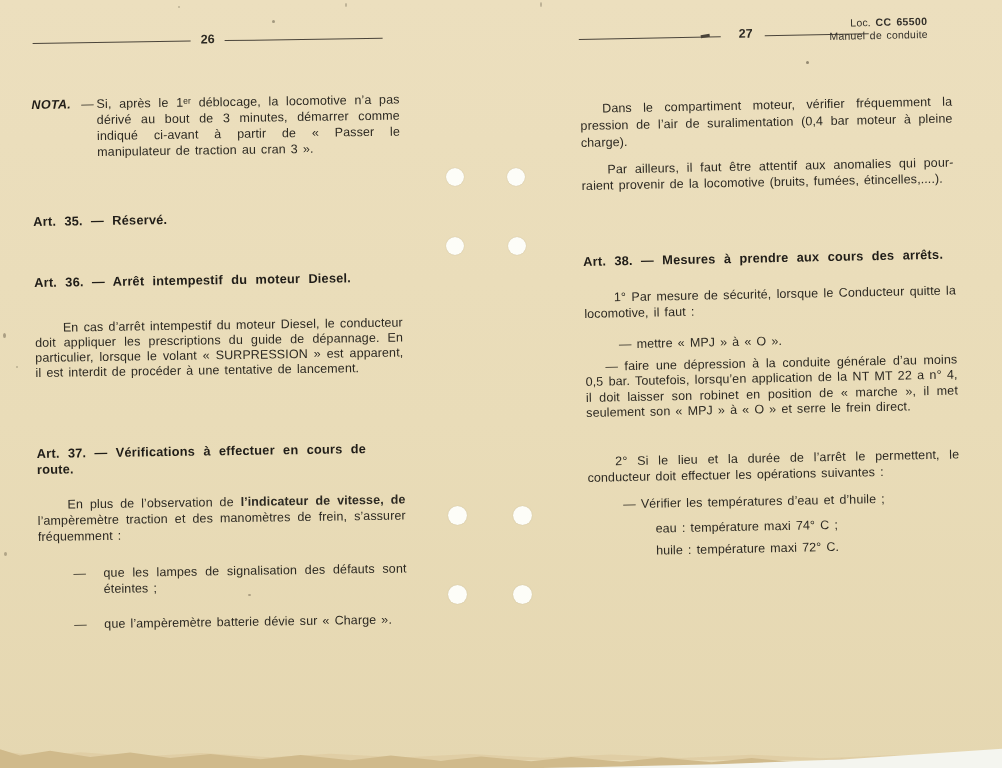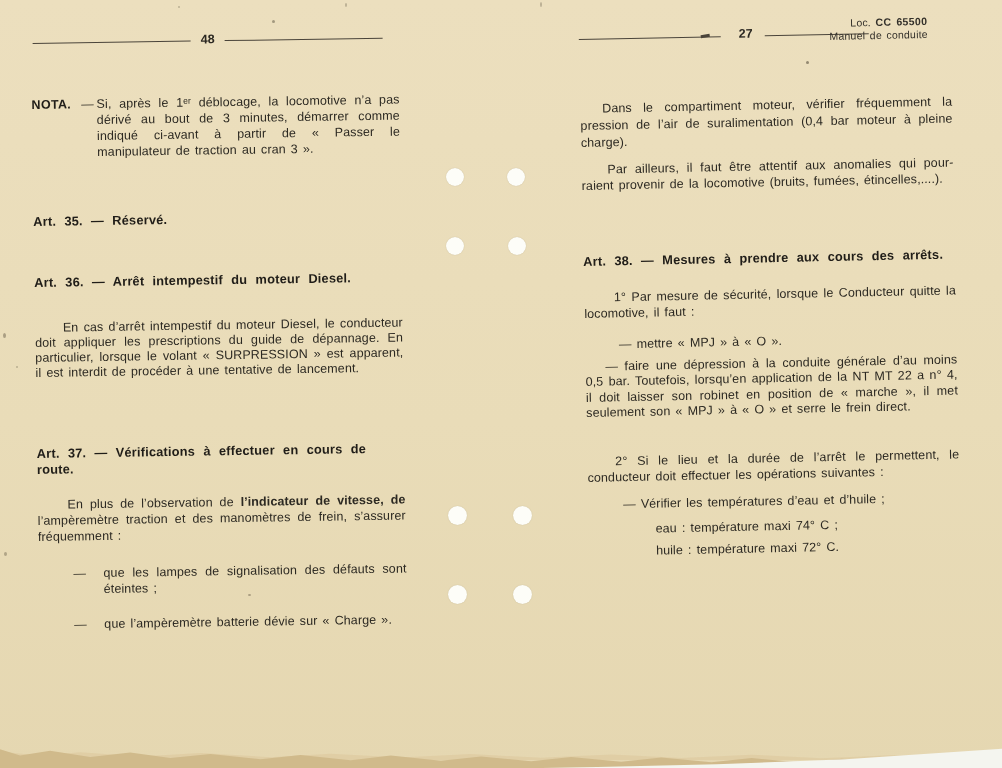--- a/index.html
+++ b/index.html
@@ -25,21 +25,21 @@
   .pgnum{font-weight:bold;font-size:12.5px;color:#2c2922;padding:0 10px;position:relative;top:-1px;}
 
   
   .loc-block{position:absolute;text-align:right;font-size:10.5px;line-height:13px;
              color:#33302a;letter-spacing:0.2px;}
   .loc-block b{letter-spacing:0.4px;}
 
   
   .nota{position:absolute;}
   .nota-label{position:absolute;left:0;top:0;font-size:12.5px;white-space:nowrap;}
-  .nota-label b{font-weight:bold;color:#201d18;letter-spacing:0.3px;}
+  .nota-label b{font-weight:bold;color:#201d18;letter-spacing:0.3px;font-style:italic;}
   .nota-text{margin-left:65px;width:303px;text-align:justify;}
 
   
   .li{padding-left:65px;box-sizing:border-box;text-align:justify;}
   .li .dash{position:absolute;left:35px;top:0;}
 
   
   .ind34{margin-left:34px;}
   .ind35{margin-left:35px;}
   .ind67{margin-left:67px;}
@@ -64,21 +64,21 @@
 </style>
 </head>
 <body>
 
 <div class="stage">
 
   <div class="col col-left">
 
     <div class="blk pg-header" style="top:35px;left:2px;width:350px;">
       <span class="rule" style="width:158px;"></span>
-      <span class="pgnum">48</span>
+      <span class="pgnum">26</span>
       <span class="rule" style="flex:1;"></span>
     </div>
 
     <div class="nota" style="top:97px;width:368px;">
       <span class="nota-label"><b>NOTA.</b>&nbsp; <span>—</span></span>
       <div class="nota-text">Si, après le 1ᵉʳ déblocage, la locomotive n’a pas dérivé au bout de 3 minutes, démarrer comme indiqué ci-avant à partir de « Passer le manipulateur de traction au cran 3 ».</div>
     </div>
 
     <div class="blk art" style="top:214px;">Art. 35. — Réservé.</div>
 

